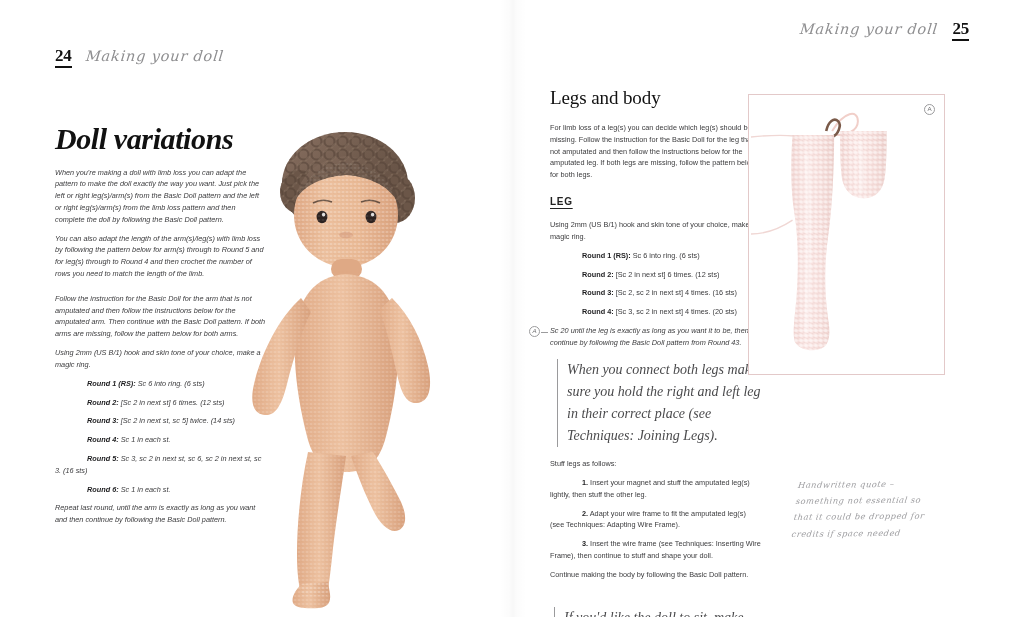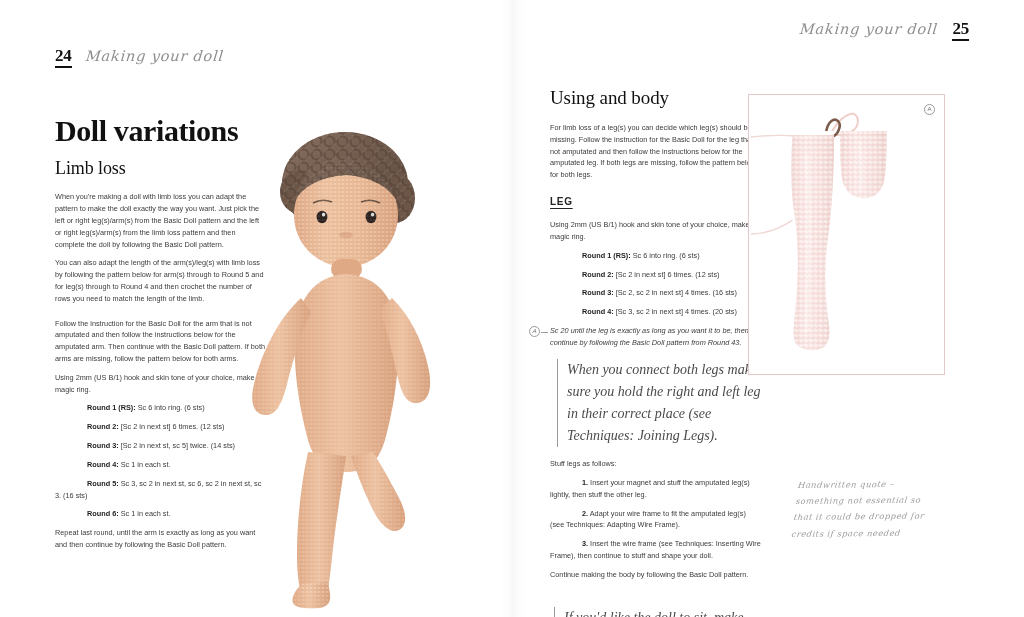--- a/index.html
+++ b/index.html
@@ -201,25 +201,24 @@
 
 <div class="spread">
 
   <div class="page left">
 
     <div class="runhead left">
       <span class="folio">24</span>
       <span class="runhead-title">Making your doll</span>
     </div>
 
-    <div class="col" style="left:55px; top:88px; width:212px;">
+    <div class="col" style="left:55px; top:96px; width:212px;font-style:italic;">
 
       <div class="h1" style="margin-bottom:12px;">Doll variations</div>
 
-      <div class="h2" style="margin-bottom:13px;">Limb loss</div>
 
       <p>When you're making a doll with limb loss you can adapt the pattern to make the doll exactly the way you want. Just pick the left or right leg(s)/arm(s) from the Basic Doll pattern and the left or right leg(s)/arm(s) from the limb loss pattern and then complete the doll by following the Basic Doll pattern.</p>
       <p style="margin-bottom:13px;">You can also adapt the length of the arm(s)/leg(s) with limb loss by following the pattern below for arm(s) through to Round 5 and for leg(s) through to Round 4 and then crochet the number of rows you need to match the length of the limb.</p>
 
 
       <p>Follow the instruction for the Basic Doll for the arm that is not amputated and then follow the instructions below for the amputated arm. Then continue with the Basic Doll pattern. If both arms are missing, follow the pattern below for both arms.</p>
       <p>Using 2mm (US B/1) hook and skin tone of your choice, make a magic ring.</p>
 
       <p><b>Round 1 (RS):</b><span> Sc 6 into ring. (6 sts)</span></p>
 
@@ -377,21 +376,21 @@
 
   <div class="page right">
 
     <div class="runhead right">
       <span class="runhead-title">Making your doll</span>
       <span class="folio">25</span>
     </div>
 
     <div class="col" style="left:38px; top:88px; width:212px;">
 
-      <div class="h2" style="font-size:19px; margin-bottom:13px;">Using and body</div>
+      <div class="h2" style="font-size:19px; margin-bottom:13px;">Legs and body</div>
 
       <p style="margin-bottom:13px;">For limb loss of a leg(s) you can decide which leg(s) should be missing. Follow the instruction for the Basic Doll for the leg that is not amputated and then follow the instructions below for the amputated leg. If both legs are missing, follow the pattern below for both legs.</p>
 
       <div class="h3" style="margin-bottom:9px;">LEG</div>
 
       <p>Using 2mm (US B/1) hook and skin tone of your choice, make a magic ring.</p>
 
       <p><b>Round 1 (RS):</b><span> Sc 6 into ring. (6 sts)</span></p>
 
       <p><b>Round 2:</b><span> [Sc 2 in next st] 6 times. (12 sts)</span></p>

